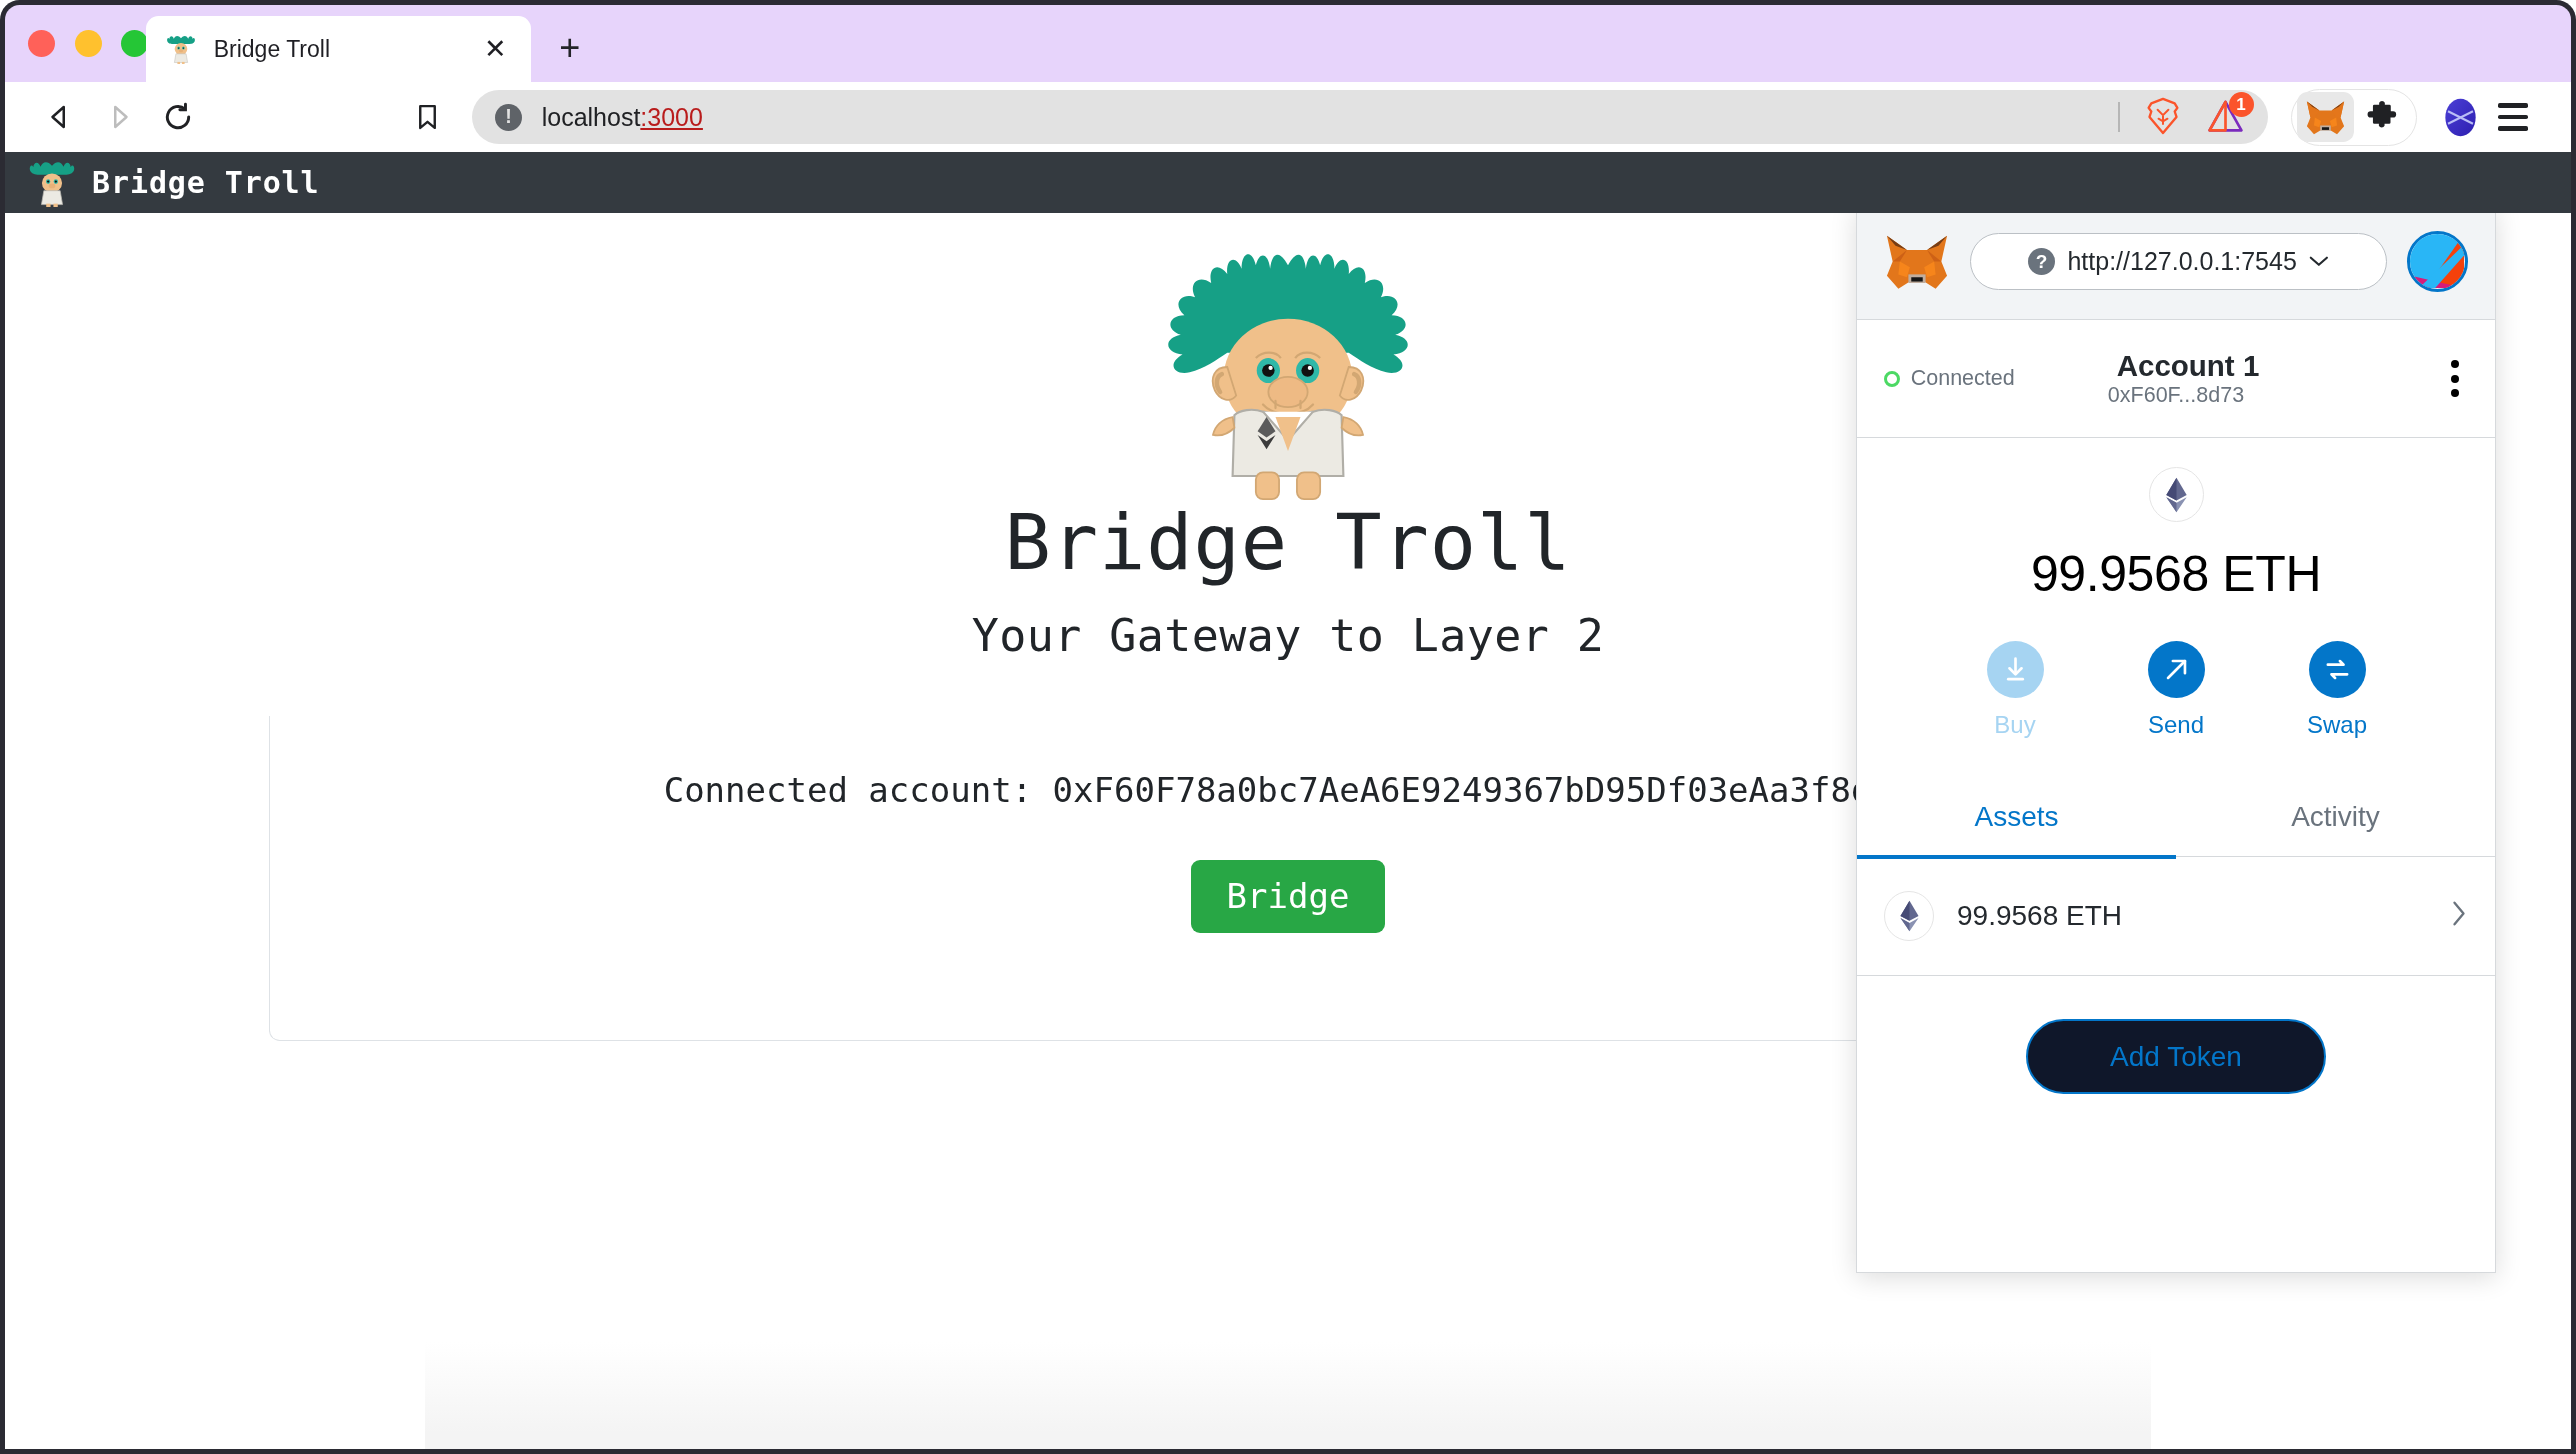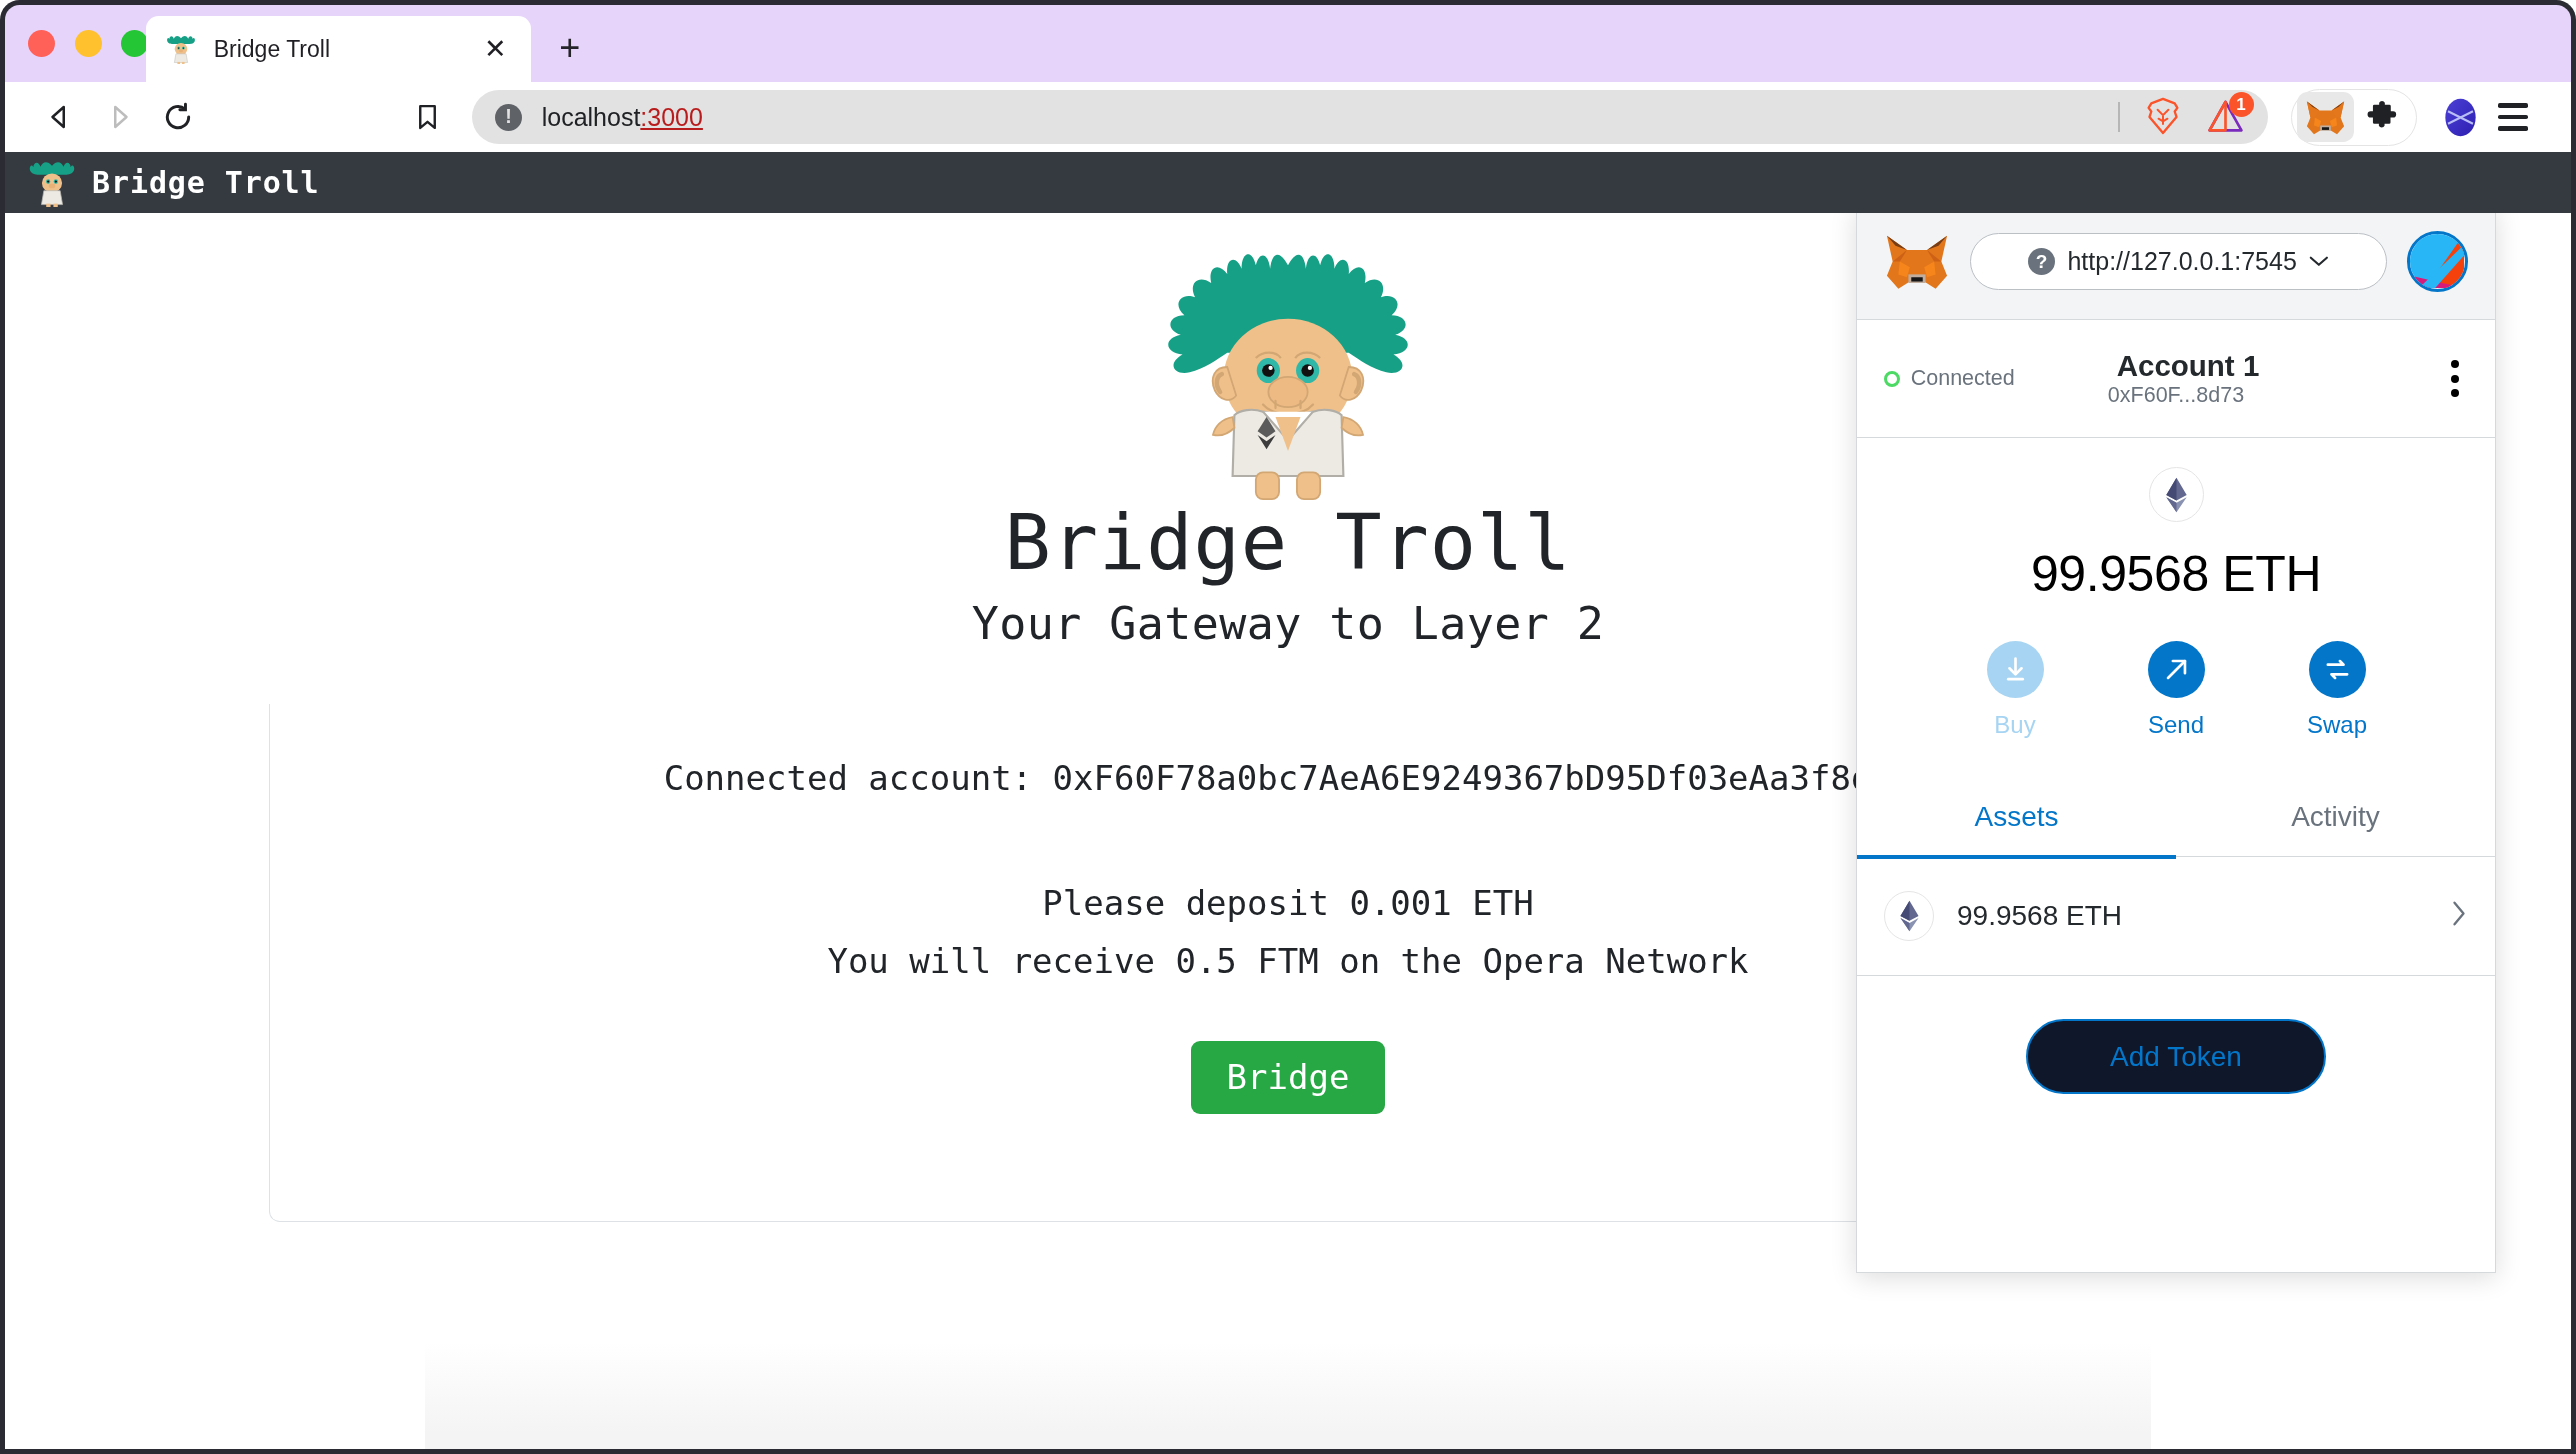--- a/index.html
+++ b/index.html
@@ -227,21 +227,21 @@
     font-family: "DejaVu Sans Mono", "Liberation Mono", monospace;
     font-size: 77px;
     color: #212529;
     margin-top: -5.4px;
     letter-spacing: 0.9px;
   }
   .hero-sub {
     font-family: "DejaVu Sans Mono", "Liberation Mono", monospace;
     font-size: 45px;
     color: #212529;
-    margin-top: 10px;
+    margin-top: 22px;
     letter-spacing: 0.4px;
   }
 
   
   .card-wrap {
     margin: 54px auto 0;
     width: 2039px;
   }
   .nav-tabs {
     display: flex; align-items: flex-end;
@@ -656,24 +656,20 @@
             <rect x="210" y="268" width="26" height="30" rx="8" fill="#f0c08a" stroke="#d2a773" stroke-width="2"></rect>
           </svg>
         </span>
         <div class="hero-title">Bridge Troll</div>
         <div class="hero-sub">Your Gateway to Layer 2</div>
       </div>
 
       <div class="card-wrap">
         <div class="card-body">
           <div class="acct-line">Connected account: 0xF60F78a0bc7AeA6E9249367bD95Df03eAa3f8d73</div>
-          <div class="deposit-info">
-            <div>Please deposit 0.001 ETH</div>
-            <div>You will receive 0.5 FTM on the Opera Network</div>
-          </div>
           <button class="deposit-btn">Bridge</button>
         </div>
       </div>
 
       <div class="page-footer-band"></div>
 
       <div class="mm-popup">
 
         <div class="mm-top">
           <span class="mm-fox">

